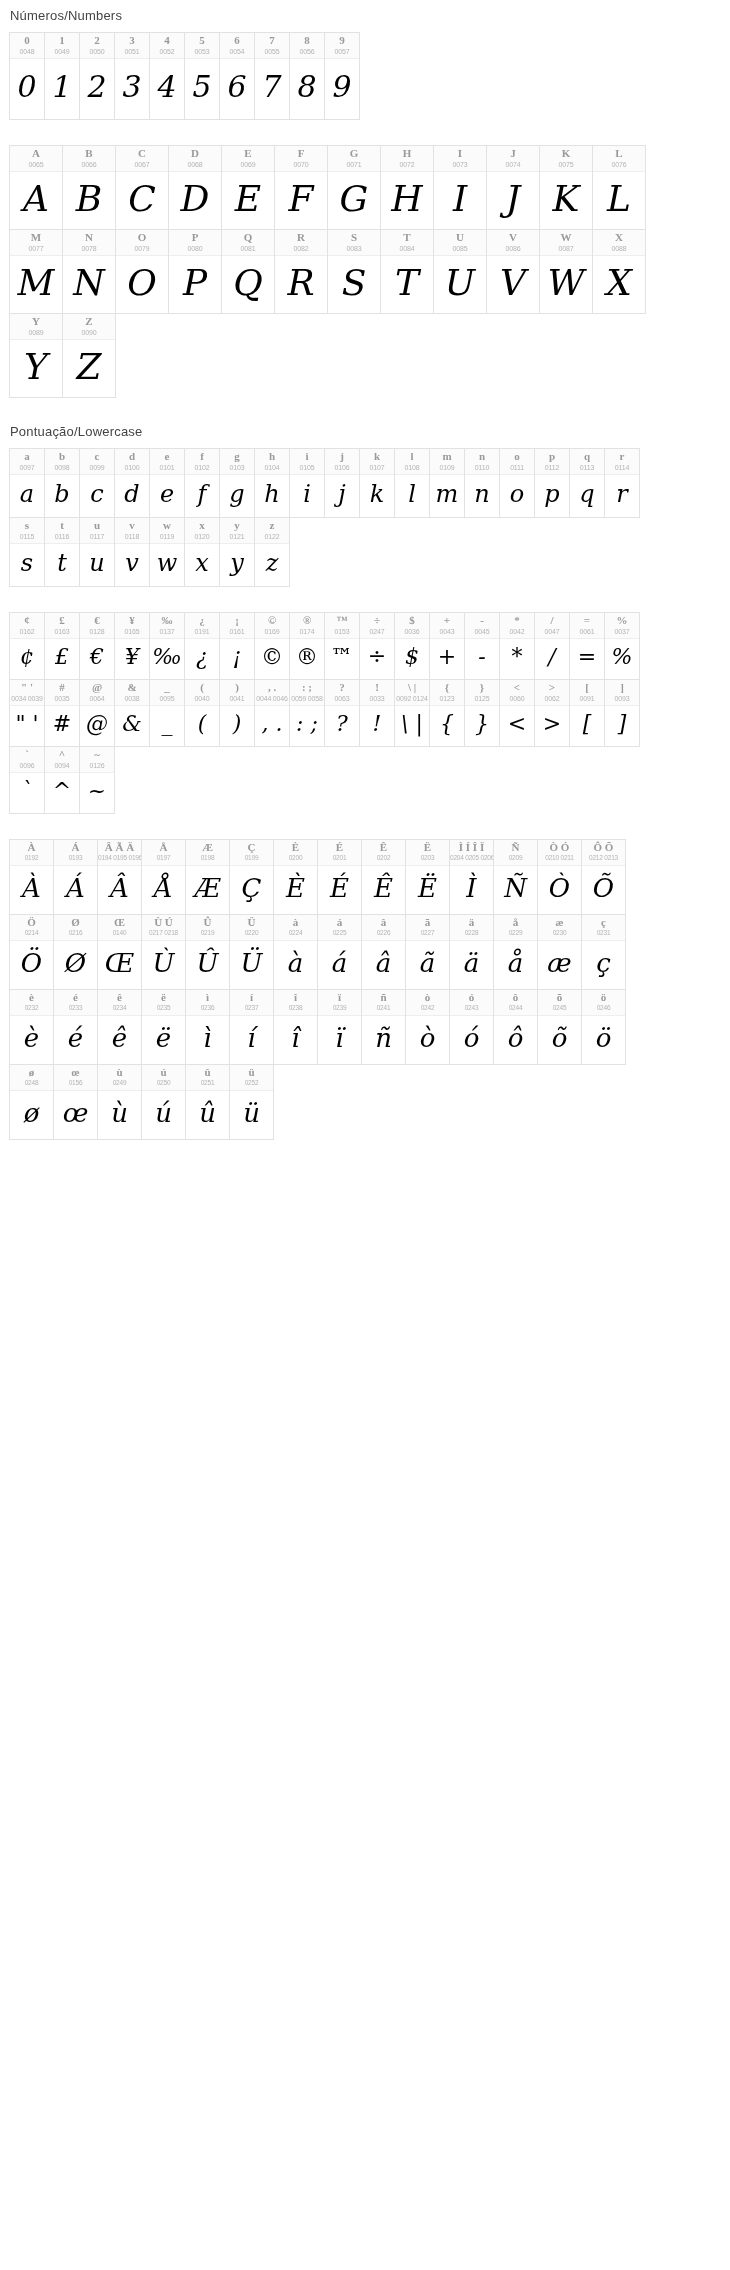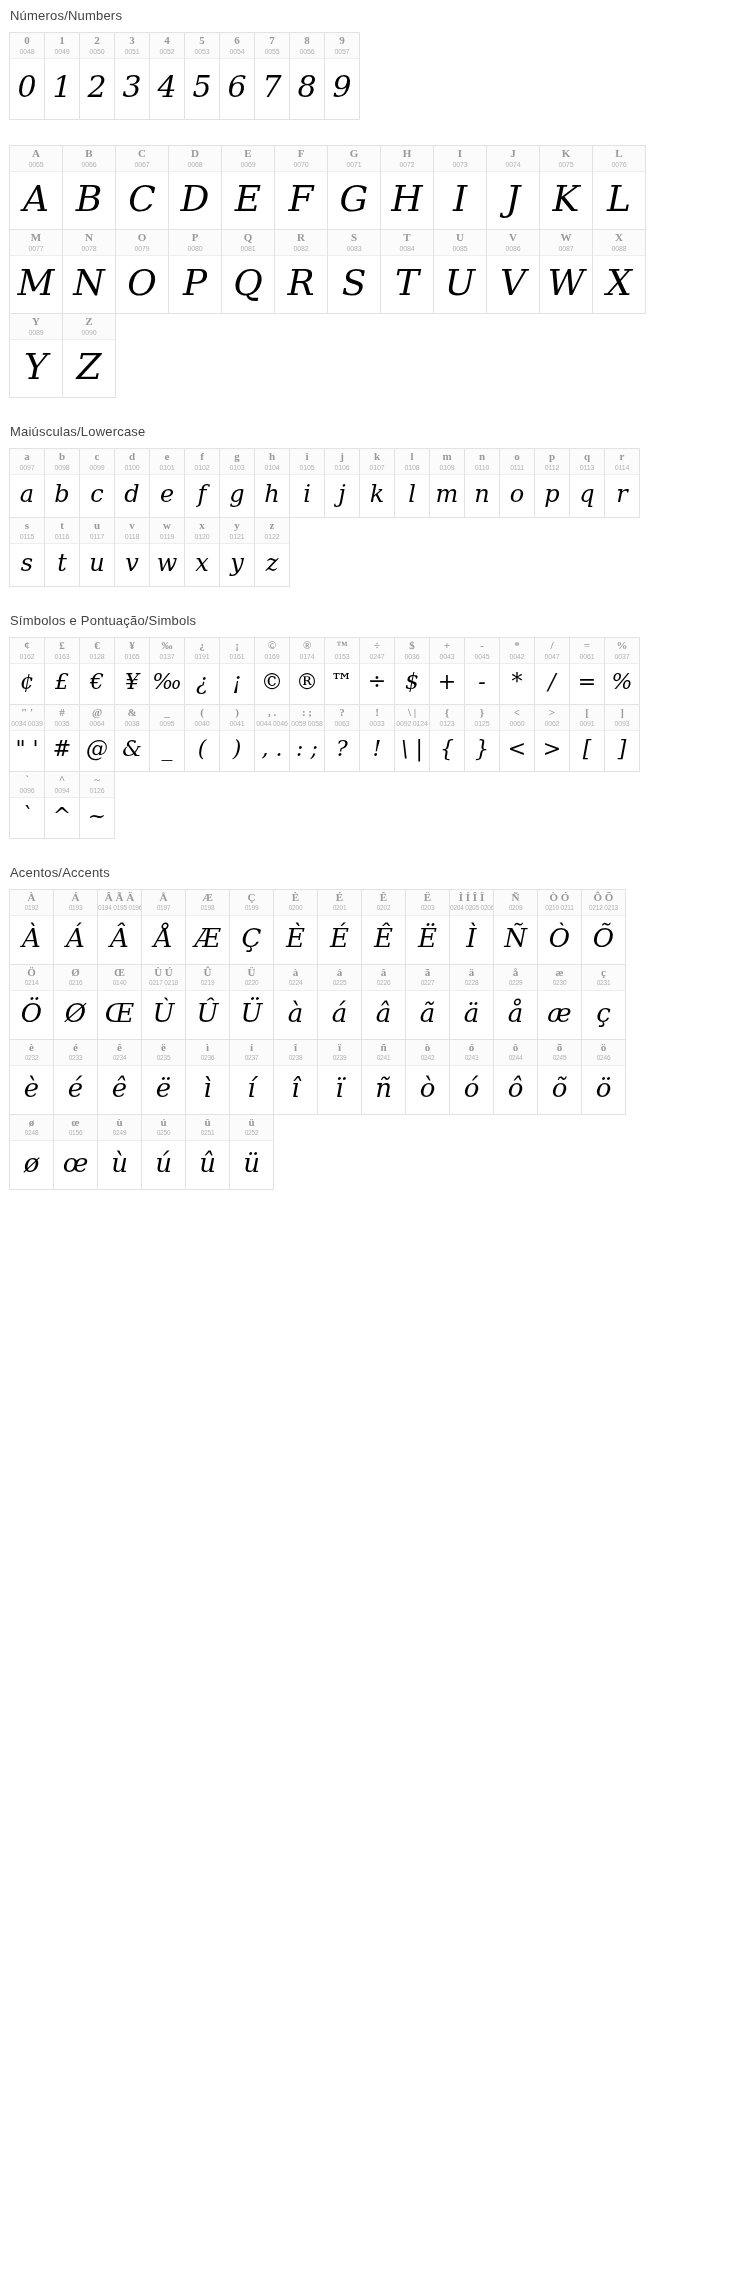--- a/index.html
+++ b/index.html
@@ -356,21 +356,21 @@
           <div class="cell">
             <div class="head">
               <span class="ch">Z</span>
               <span class="code">0090</span>
             </div>
             <div class="glyph">Z</div>
           </div>
         </div>
       </div>
       <div class="section">
-        <div class="section-title">Maiúsculas/Lowercase</div>
+        <div class="section-title">Pontuação/Lowercase</div>
         <div class="grid g-lower">
           <div class="cell">
             <div class="head">
               <span class="ch">a</span>
               <span class="code">0097</span>
             </div>
             <div class="glyph">a</div>
           </div>
           <div class="cell">
             <div class="head">
@@ -543,21 +543,20 @@
           <div class="cell">
             <div class="head">
               <span class="ch">z</span>
               <span class="code">0122</span>
             </div>
             <div class="glyph">z</div>
           </div>
         </div>
       </div>
       <div class="section">
-        <div class="section-title">Símbolos e Pontuação/Simbols</div>
         <div class="grid g-symbols">
           <div class="cell">
             <div class="head">
               <span class="ch">¢</span>
               <span class="code">0162</span>
             </div>
             <div class="glyph">¢</div>
           </div>
           <div class="cell">
             <div class="head">
@@ -821,21 +820,20 @@
           <div class="cell">
             <div class="head">
               <span class="ch">~</span>
               <span class="code">0126</span>
             </div>
             <div class="glyph">~</div>
           </div>
         </div>
       </div>
       <div class="section">
-        <div class="section-title">Acentos/Accents</div>
         <div class="grid g-accents">
           <div class="cell">
             <div class="head">
               <span class="ch">À</span>
               <span class="code">0192</span>
             </div>
             <div class="glyph">À</div>
           </div>
           <div class="cell">
             <div class="head">

